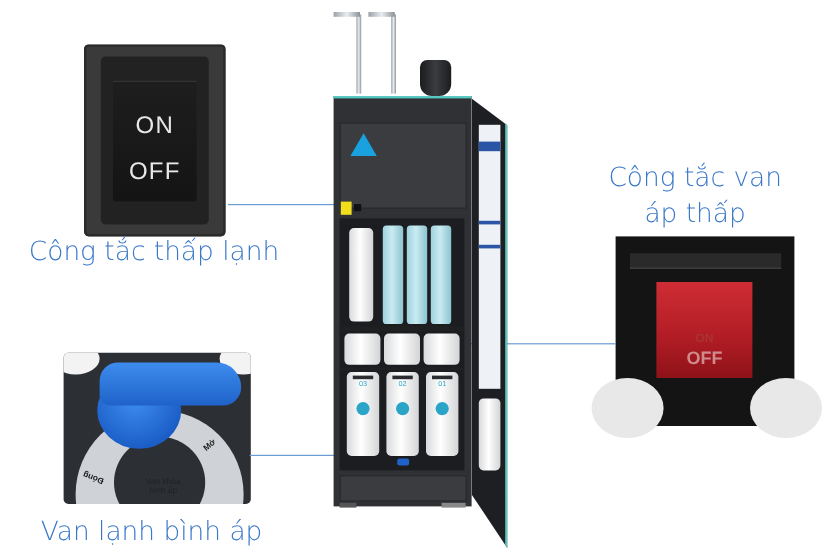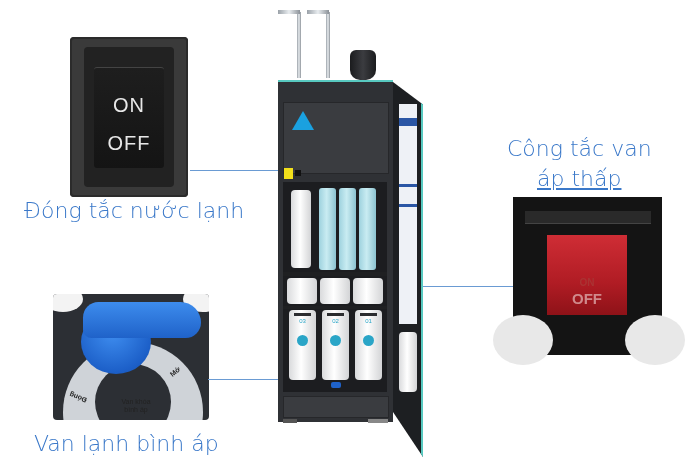--- a/index.html
+++ b/index.html
@@ -48,25 +48,25 @@
 <body>
 
 <div class="abs rocker-panel" style="left:70px;top:37px;width:118px;height:160px;">
   <div class="abs rocker-bezel" style="left:14px;top:10px;width:90px;height:140px;">
     <div class="abs rocker-btn" style="left:10px;top:20px;width:70px;height:100px;">
       <div class="abs rocker-text" style="left:0;top:26px;width:70px;">ON</div>
       <div class="abs rocker-text" style="left:0;top:64px;width:70px;">OFF</div>
     </div>
   </div>
 </div>
-<div class="abs label" style="left:24px;top:198px;font-size:22px;">Đóng tắc nước lạnh</div>
+<div class="abs label" style="left:24px;top:198px;font-size:22px;">Công tắc thấp lạnh</div>
 <div class="abs callout" style="left:190px;top:170px;width:100px;"></div>
 
 <div class="abs label" style="left:507px;top:136px;font-size:22px;">Công tắc van</div>
-<div class="abs label" style="left:537px;top:166px;font-size:22px;text-decoration:underline;">áp thấp</div>
+<div class="abs label" style="left:537px;top:166px;font-size:22px;">áp thấp</div>
 <div class="abs red-panel" style="left:513px;top:197px;width:149px;height:158px;">
   <div class="abs red-slot" style="left:12px;top:14px;width:126px;height:12px;"></div>
   <div class="abs red-btn" style="left:34px;top:38px;width:80px;height:80px;">
     <div class="abs red-text" style="left:0;top:42px;width:80px;font-size:10px;color:#a33;">ON</div>
     <div class="abs red-text" style="left:0;top:55px;width:80px;font-size:15px;">OFF</div>
   </div>
   <div class="abs white-blob" style="left:-20px;top:118px;width:60px;height:50px;"></div>
   <div class="abs white-blob" style="left:112px;top:118px;width:60px;height:50px;"></div>
 </div>
 <div class="abs callout" style="left:383px;top:286px;width:130px;"></div>

